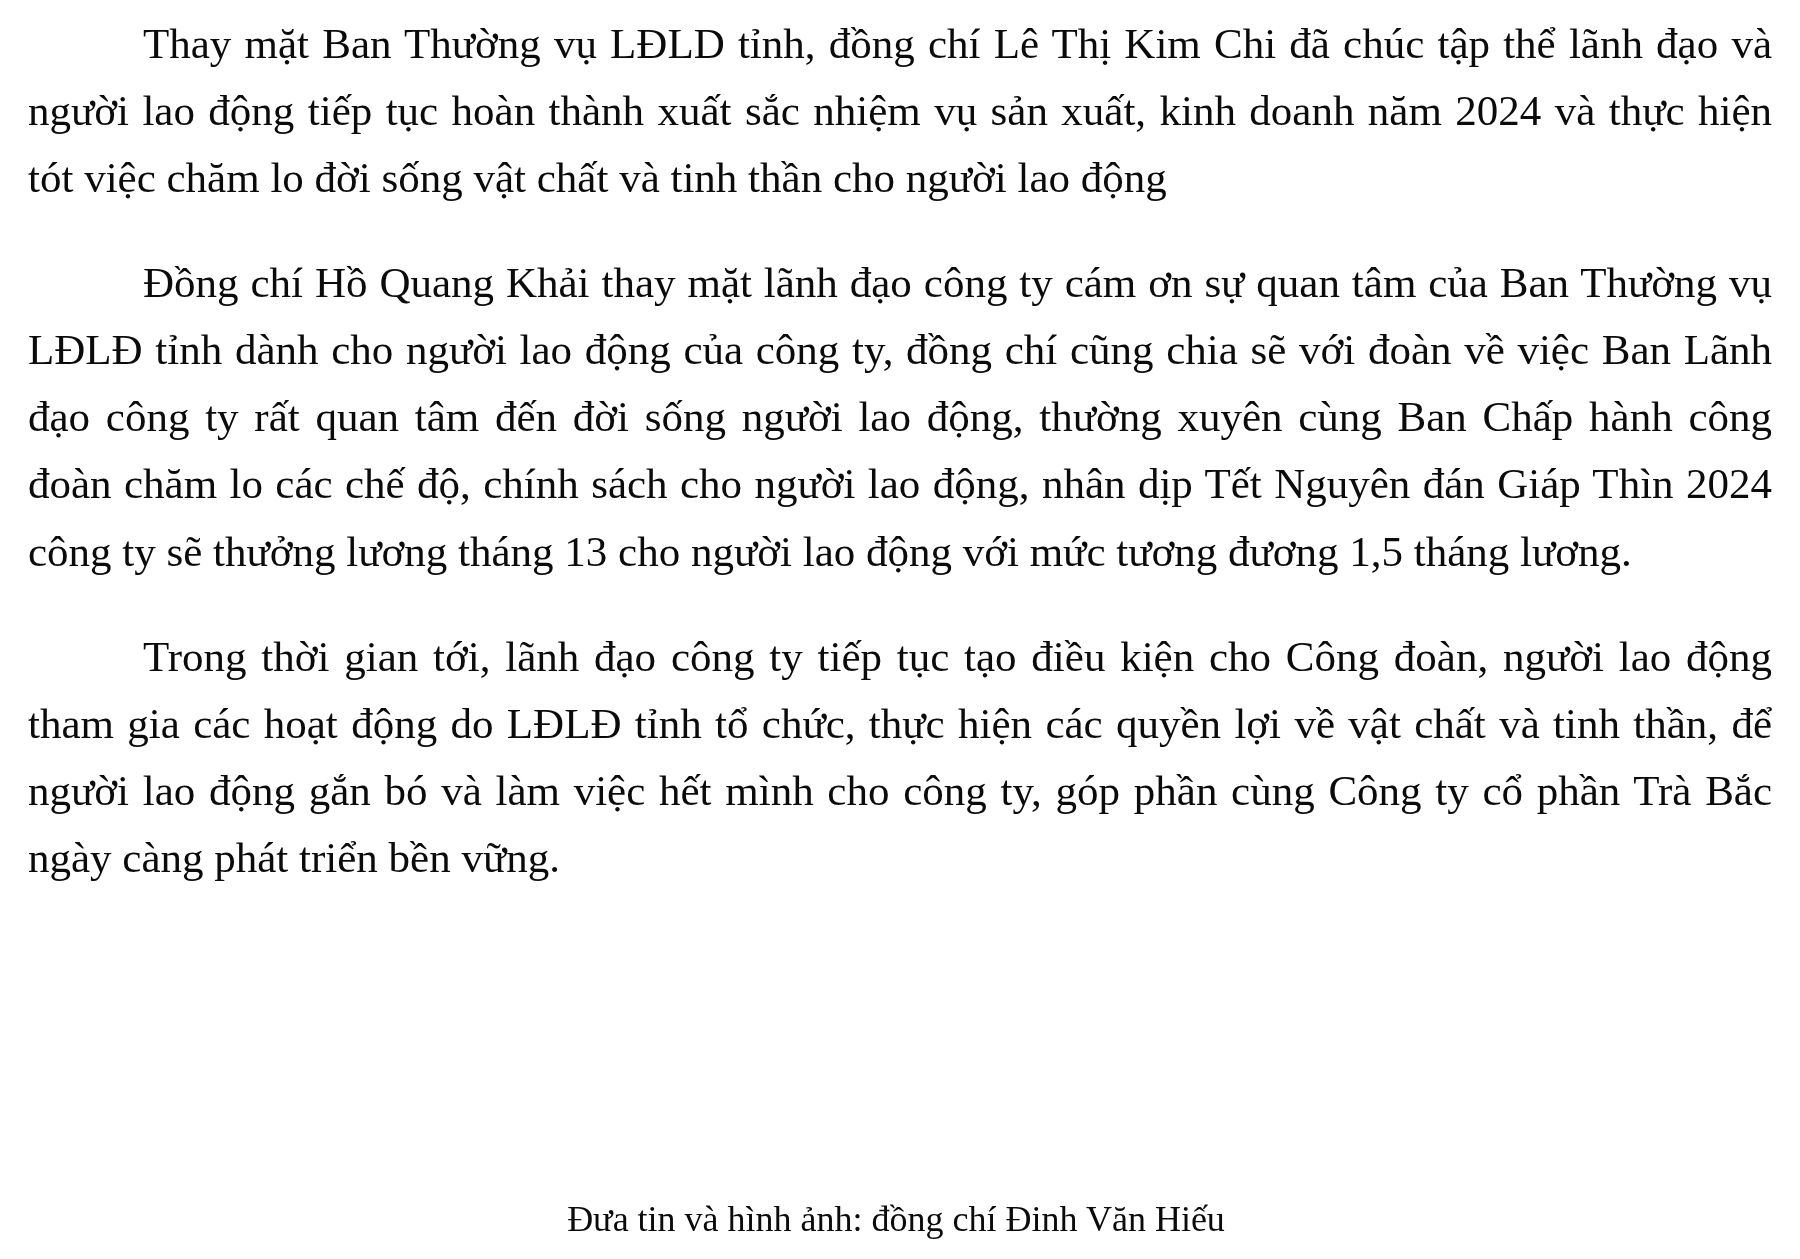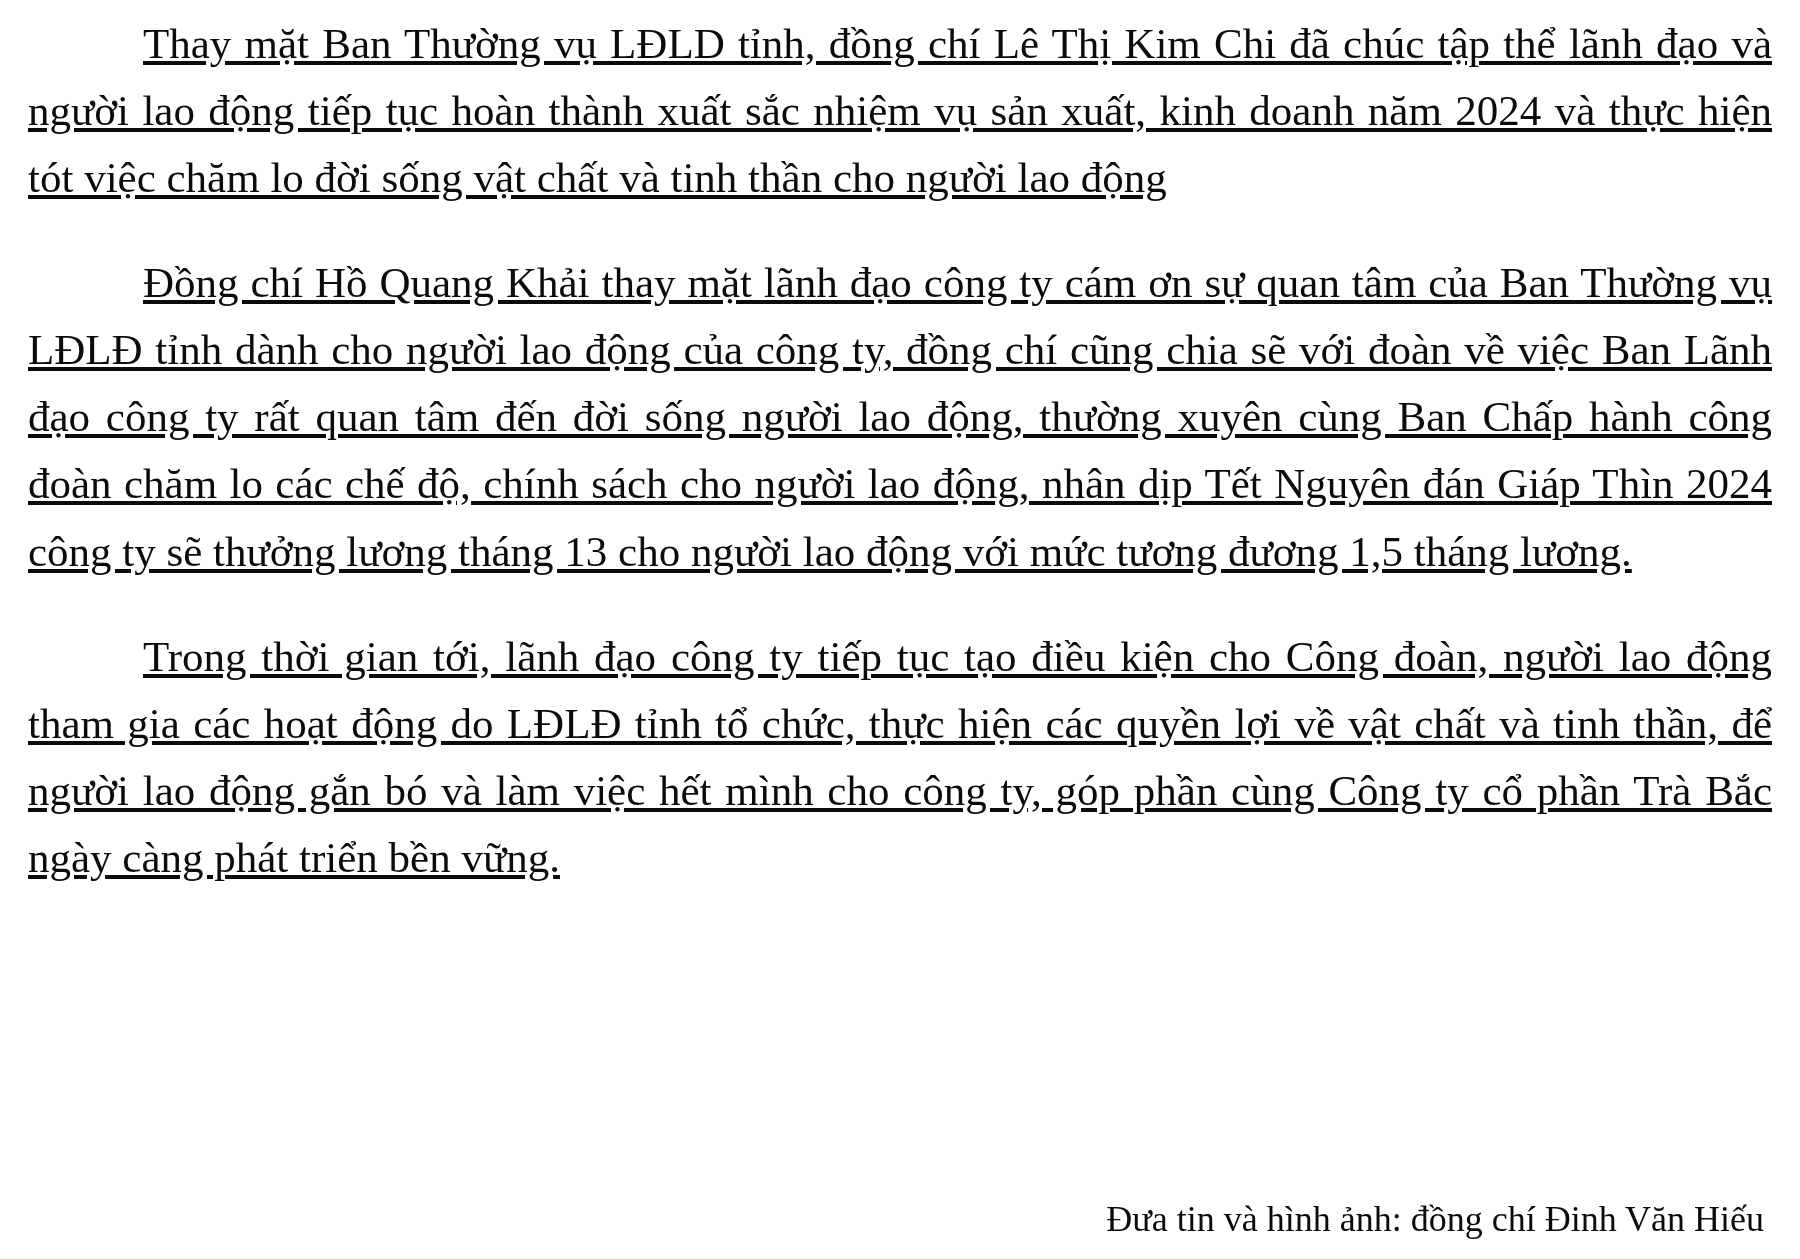--- a/index.html
+++ b/index.html
@@ -23,34 +23,33 @@
   }
   .doc-body {
     font-size: 43px;
     line-height: 1.56;
     text-align: justify;
     text-justify: inter-word;
   }
   .para {
     margin: 0 0 6px 0;
     text-indent: 115px;
-    text-decoration: underline;
   }
   .para.p2 {
     margin-top: 38px;
   }
   .para.p3 {
     margin-top: 38px;
   }
   .credit-wrap {
     position: absolute;
     left: 28px;
     right: 36px;
     bottom: 16px;
-    text-align: right;
+    text-align: center;
   }
   .credit {
     font-size: 36px;
     line-height: 1.3;
     display: inline-block;
   }
 </style>
 </head>
 <body>
 

